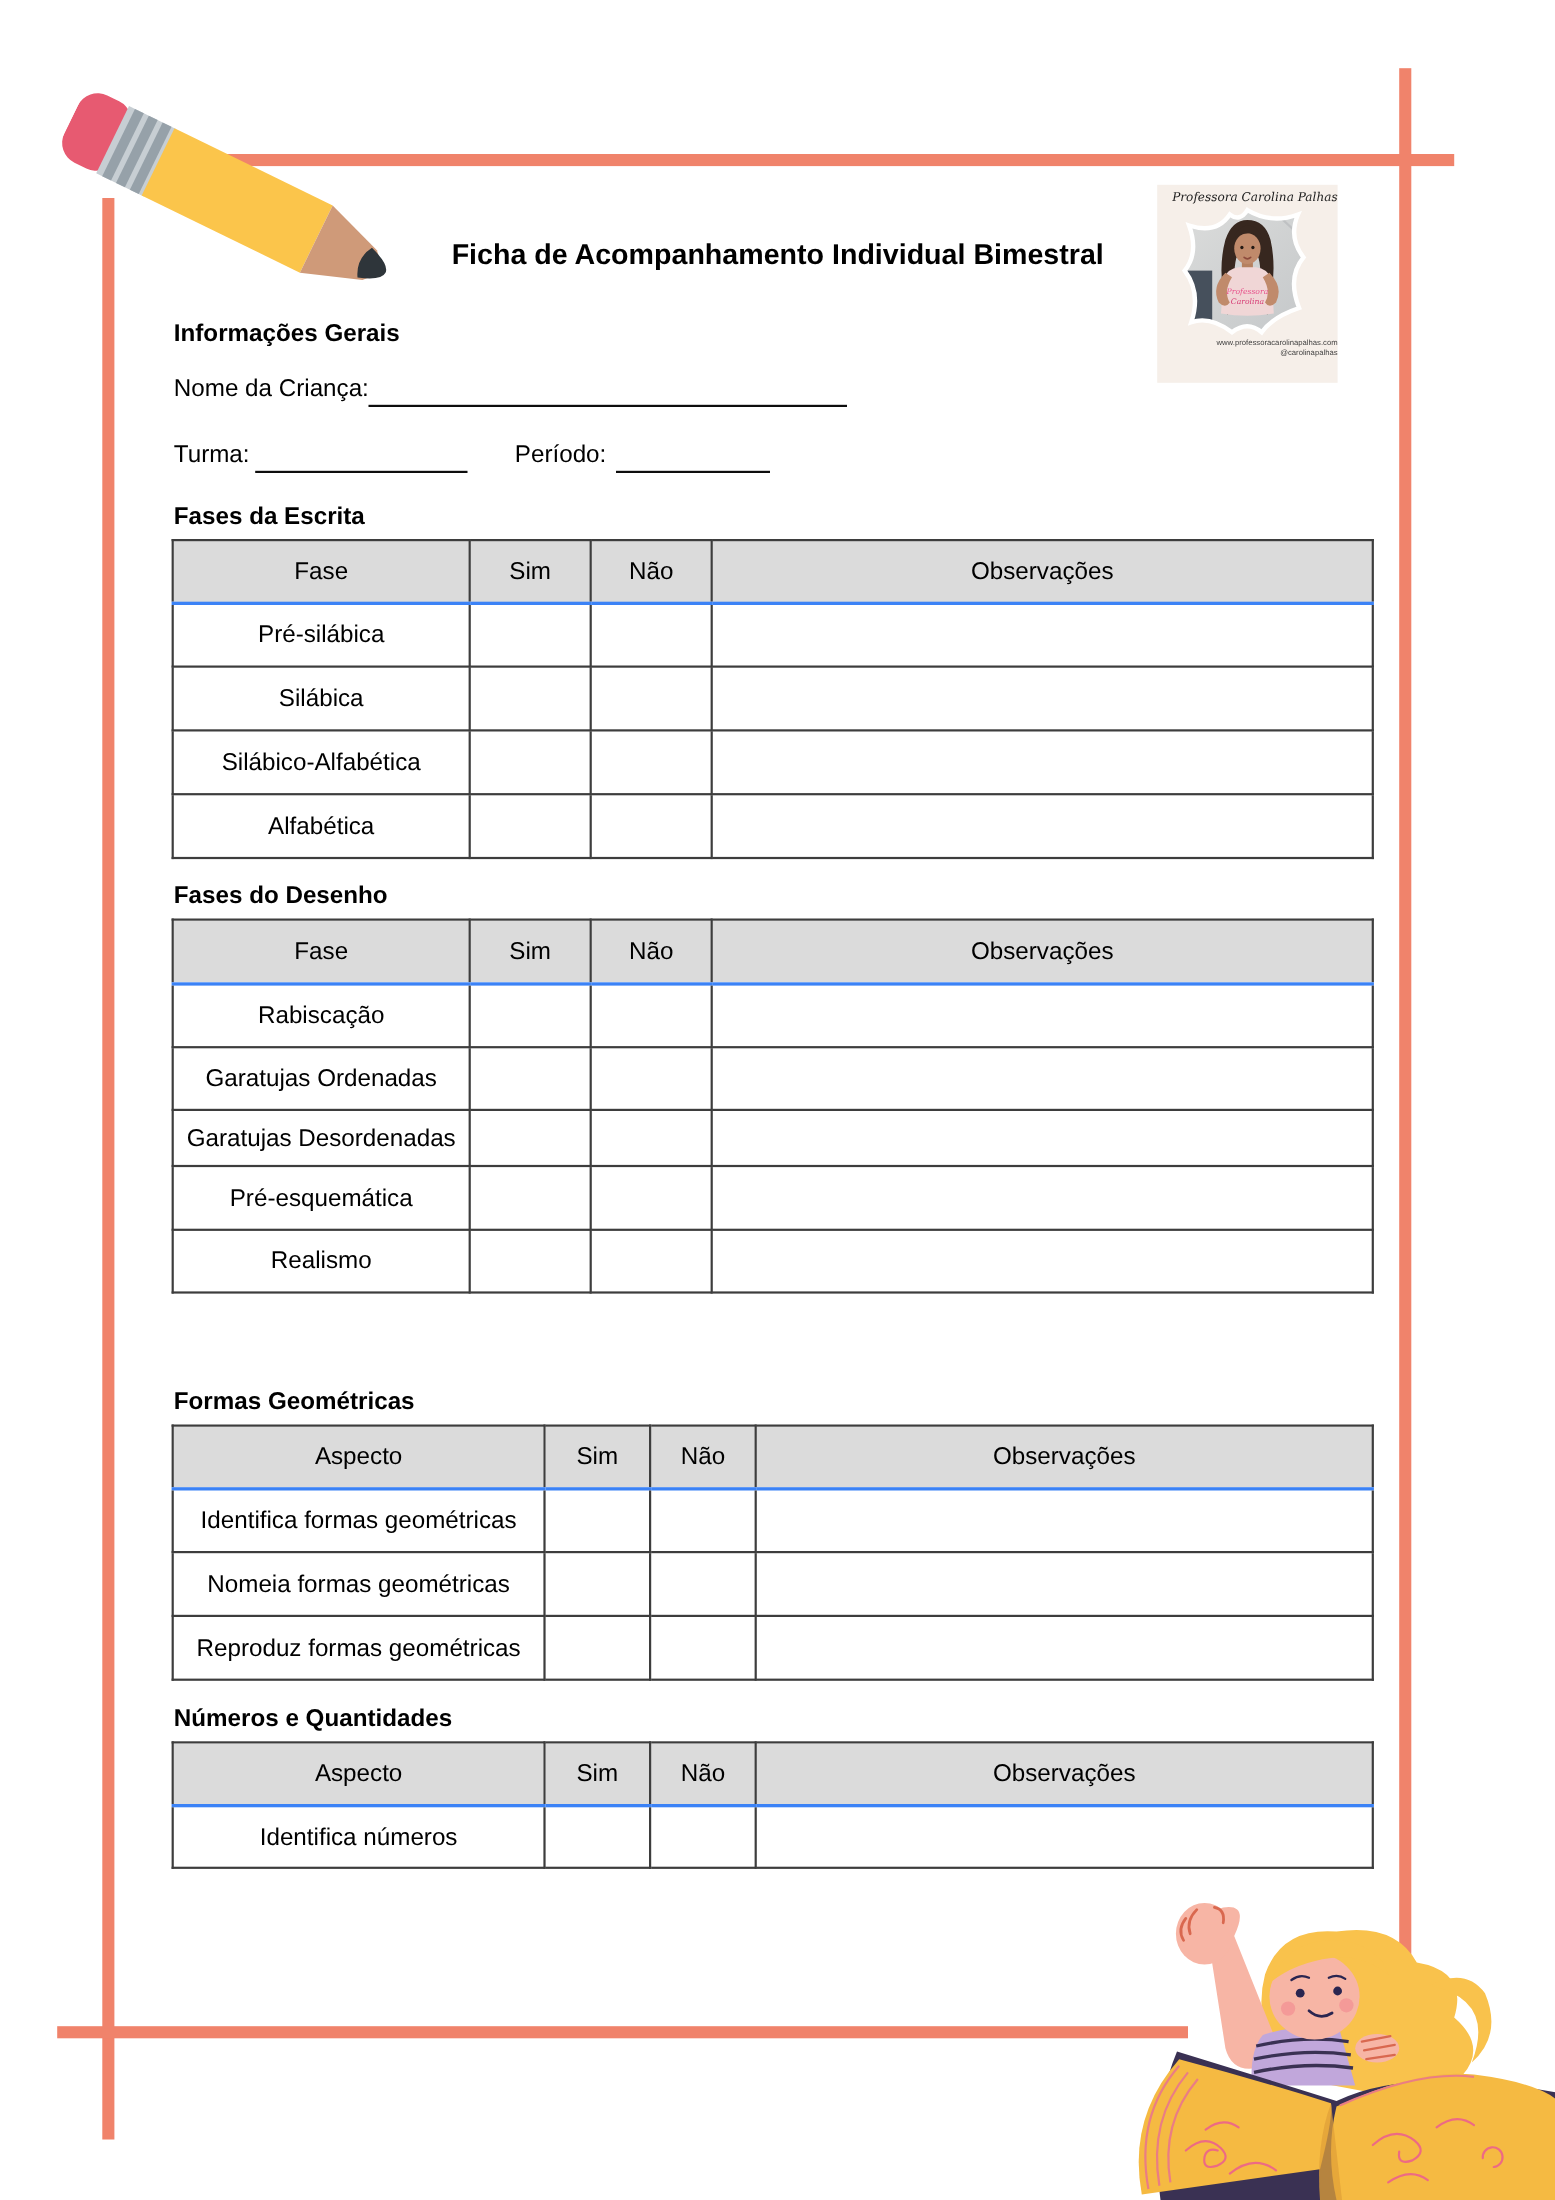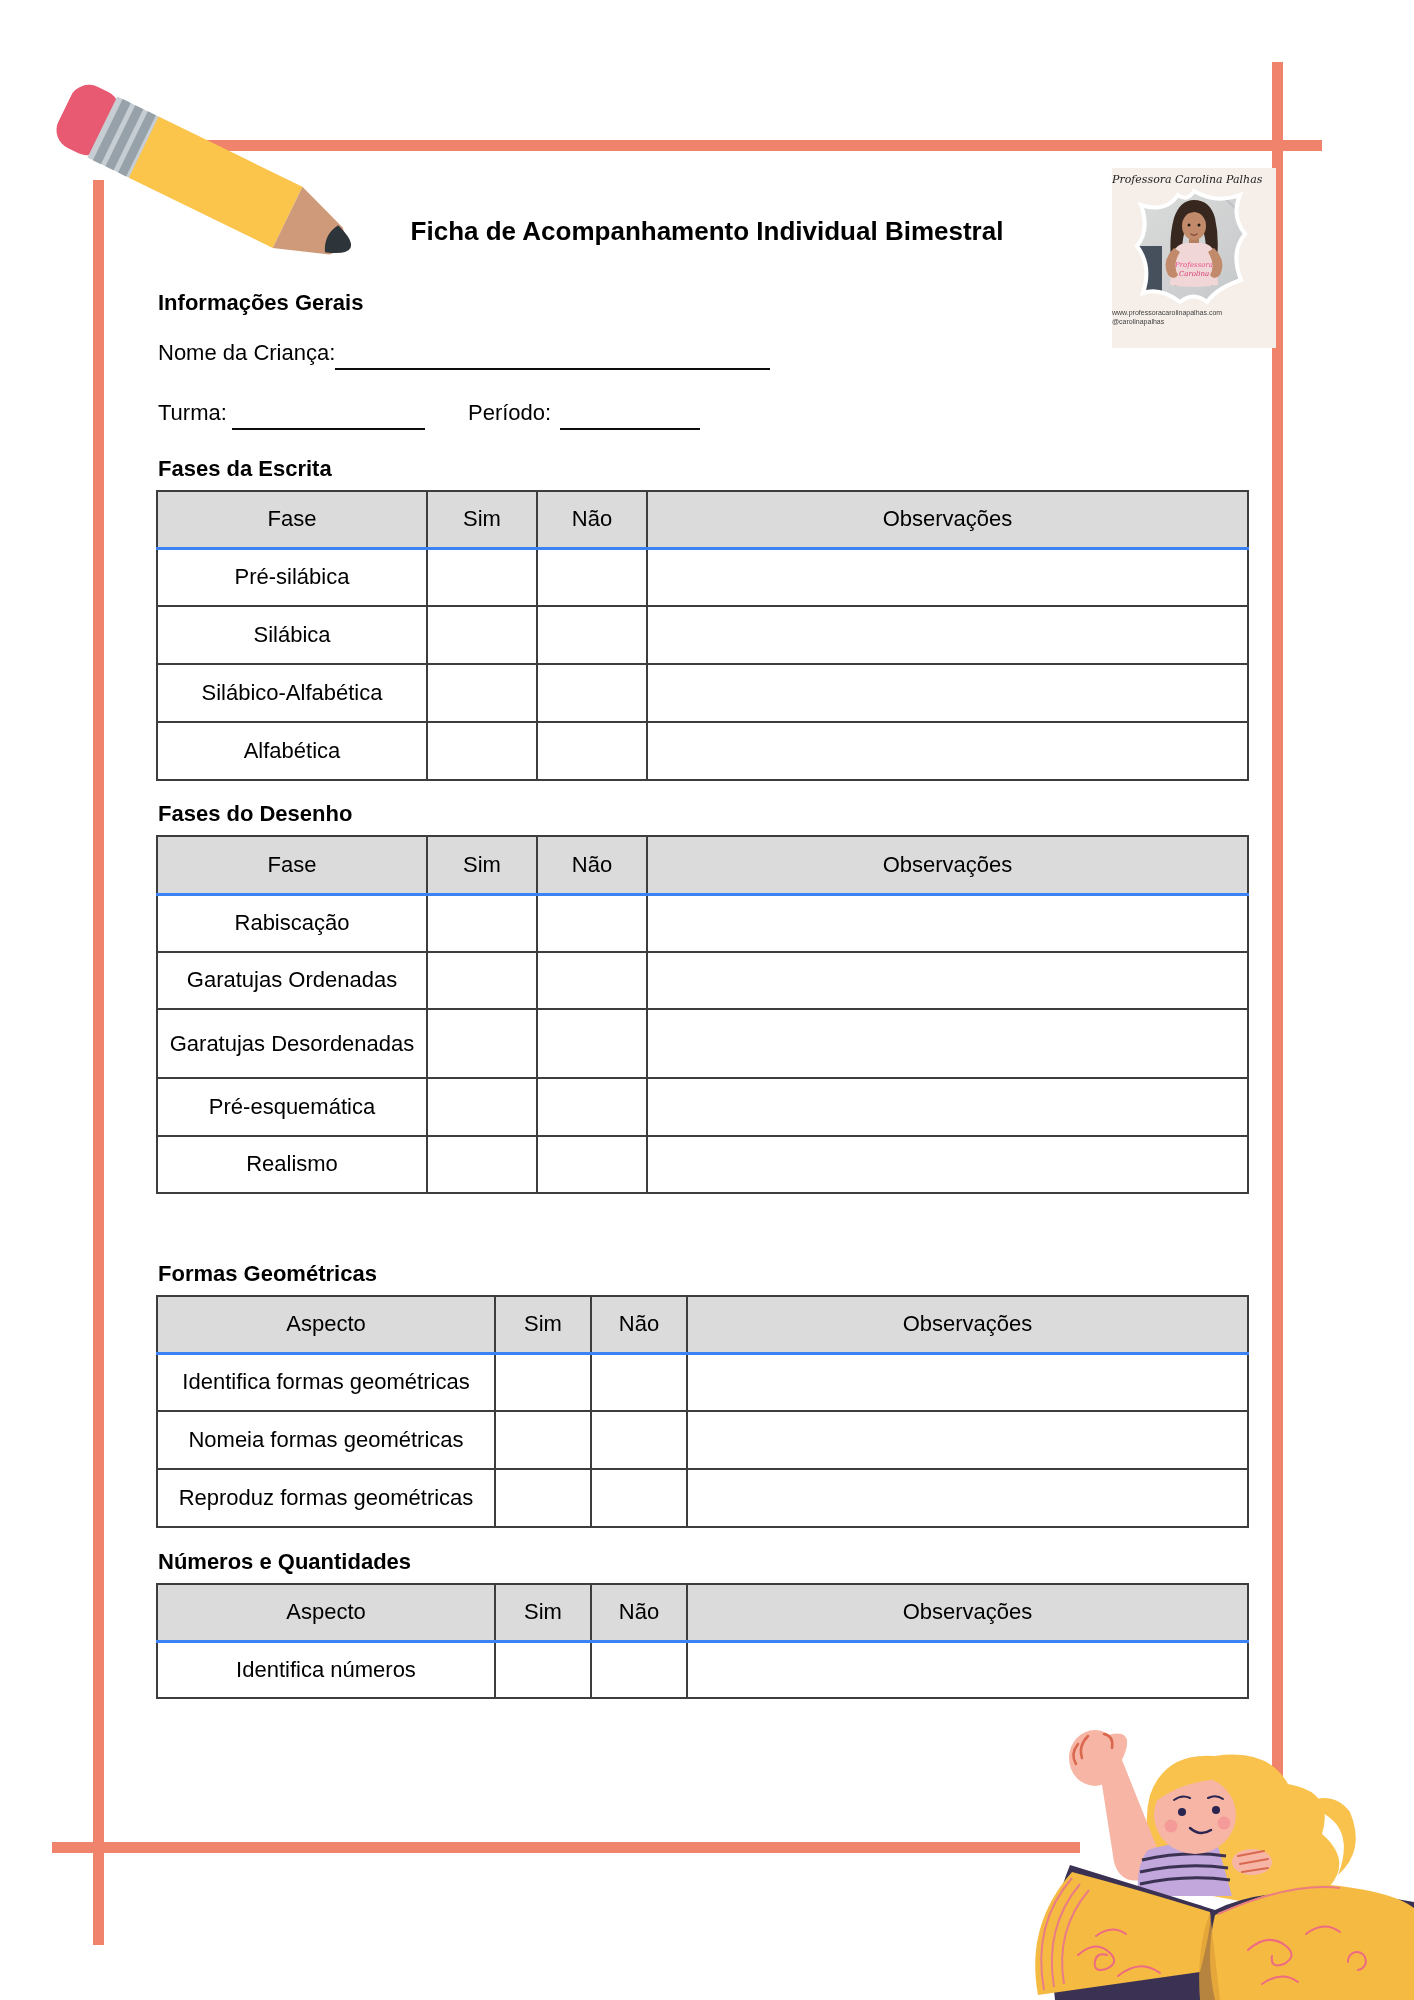--- a/index.html
+++ b/index.html
@@ -15,22 +15,22 @@
 
   
   #pencil{position:absolute;left:62px;top:80px;width:320px;height:80px;
           transform:rotate(26deg);transform-origin:26px 40px;z-index:6;}
 
   
   #title{position:absolute;left:0;top:216px;width:1414px;text-align:center;
          font-size:26px;font-weight:bold;z-index:2;}
 
   
-  #logo-card{position:absolute;left:1112px;top:168px;width:164px;height:180px;
-             background:#F6EFE9;z-index:3;text-align:left;}
+  #logo-card{position:absolute;left:1052px;top:168px;width:164px;height:180px;
+             background:#F6EFE9;z-index:3;text-align:right;}
   #logo-script{font-family:"DejaVu Serif",serif;font-style:italic;font-size:11px;
                padding-top:5px;color:#1c1c1c;white-space:nowrap;}
   #logo-photo{display:block;margin:2px auto 0 auto;}
   .logo-small{font-size:7px;color:#3f3f3f;line-height:9px;}
 
   
   .plain-label{position:absolute;font-size:22px;z-index:2;white-space:nowrap;}
   .bold-label{font-weight:bold;margin-top:15px;}
   .blank-line{position:absolute;height:0;border-bottom:2px solid #0d0d0d;z-index:2;}
 
@@ -183,21 +183,21 @@
             <td></td>
             <td></td>
             <td></td>
           </tr>
           <tr style="height: 57.5px;">
             <td>Garatujas Ordenadas</td>
             <td></td>
             <td></td>
             <td></td>
           </tr>
-          <tr style="height: 69px;">
+          <tr style="height: 51px;">
             <td>Garatujas Desordenadas</td>
             <td></td>
             <td></td>
             <td></td>
           </tr>
           <tr style="height: 57.5px;">
             <td>Pré-esquemática</td>
             <td></td>
             <td></td>
             <td></td>

